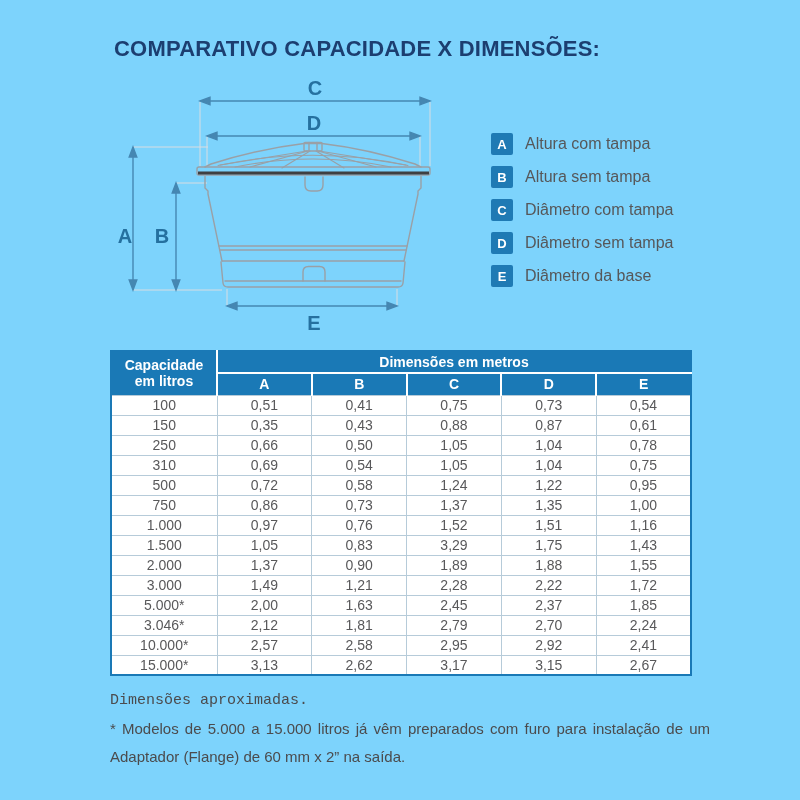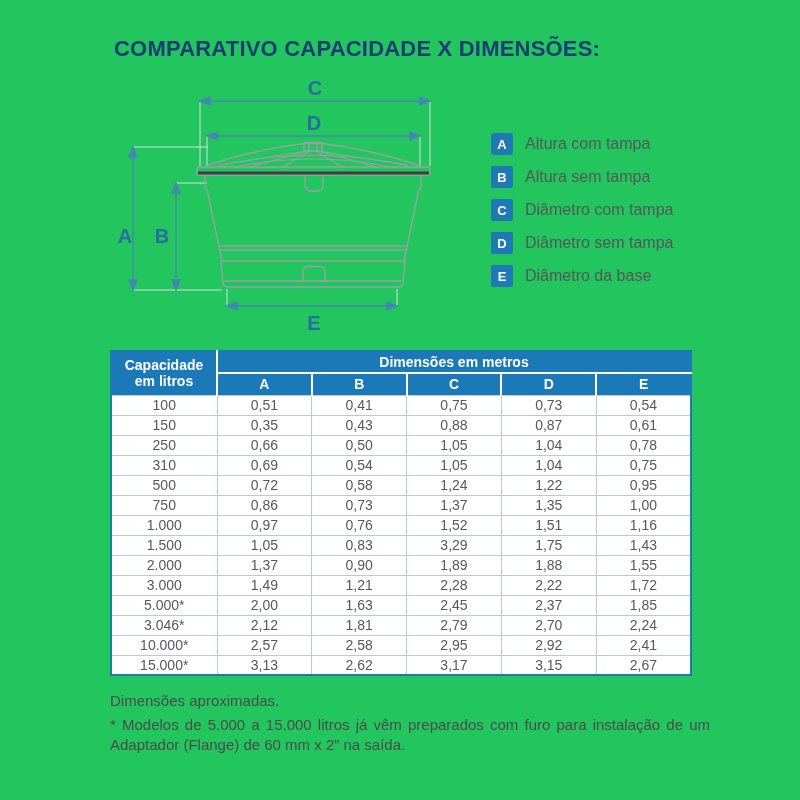--- a/index.html
+++ b/index.html
@@ -1,18 +1,18 @@
 <!DOCTYPE html>
 <html><head>
 <meta charset="utf-8">
 <style>
   * { margin:0; padding:0; box-sizing:border-box; }
   html,body { width:800px; height:800px; background:#ffffff;
     font-family:"Liberation Sans", sans-serif; overflow:hidden; }
-  #stage { position:relative; width:800px; height:800px; background:#22c55e; }
+  #stage { position:relative; width:800px; height:800px; background:#7dd3fc; }
 
   .title { position:absolute; left:114px; top:36px; font-size:22px; font-weight:800;
     color:#1c3e70; letter-spacing:0.2px; white-space:nowrap; }
 
   
   .diagram { position:absolute; left:108px; top:80px; }
   .diagram text { font-family:"Liberation Sans", sans-serif; font-weight:800;
     fill:#25709f; font-size:20px; text-anchor:middle; }
 
   
@@ -27,23 +27,23 @@
   .spec-table { position:absolute; left:110px; top:350px; width:580px;
     border-collapse:collapse; table-layout:fixed; border:2px solid #1a79b6; }
   .spec-table th { background:#1a79b6; color:#ffffff; font-weight:bold; font-size:14px;
     text-align:center; vertical-align:middle;margin-top:20px; }
   .spec-table th.cap-hd { line-height:16px; font-size:14px; }
   .spec-table th.dim-hd { border-left:2px solid #fff; border-bottom:2px solid #fff; height:22px; }
   .spec-table tr.sub th { border-left:2px solid #fff; height:22px; }
   .spec-table tbody td { border:1px solid #b6cbd9; height:20px; font-size:14px;
     color:#58585a; text-align:center; background:#fff; line-height:18px; }
 
-  .note1 { position:absolute; left:110px; top:692px; font-size:15px; color:#4b4b4d; }
+  .note1 { position:absolute; left:110px; top:692px; font-size:15px; color:#4b4b4d;font-family:Liberation Mono, monospace; }
   .note2 { position:absolute; left:110px; top:715px; width:600px; font-size:15px;
-    color:#4b4b4d; text-align:justify; line-height:20px; }
+    color:#4b4b4d; text-align:justify; line-height:28px; }
 </style>
 </head>
 <body>
 
 <div id="stage">
 
   <div class="title">COMPARATIVO CAPACIDADE X DIMENSÕES:</div>
 
   <svg class="diagram" width="375" height="262" viewBox="0 0 375 262">
 

